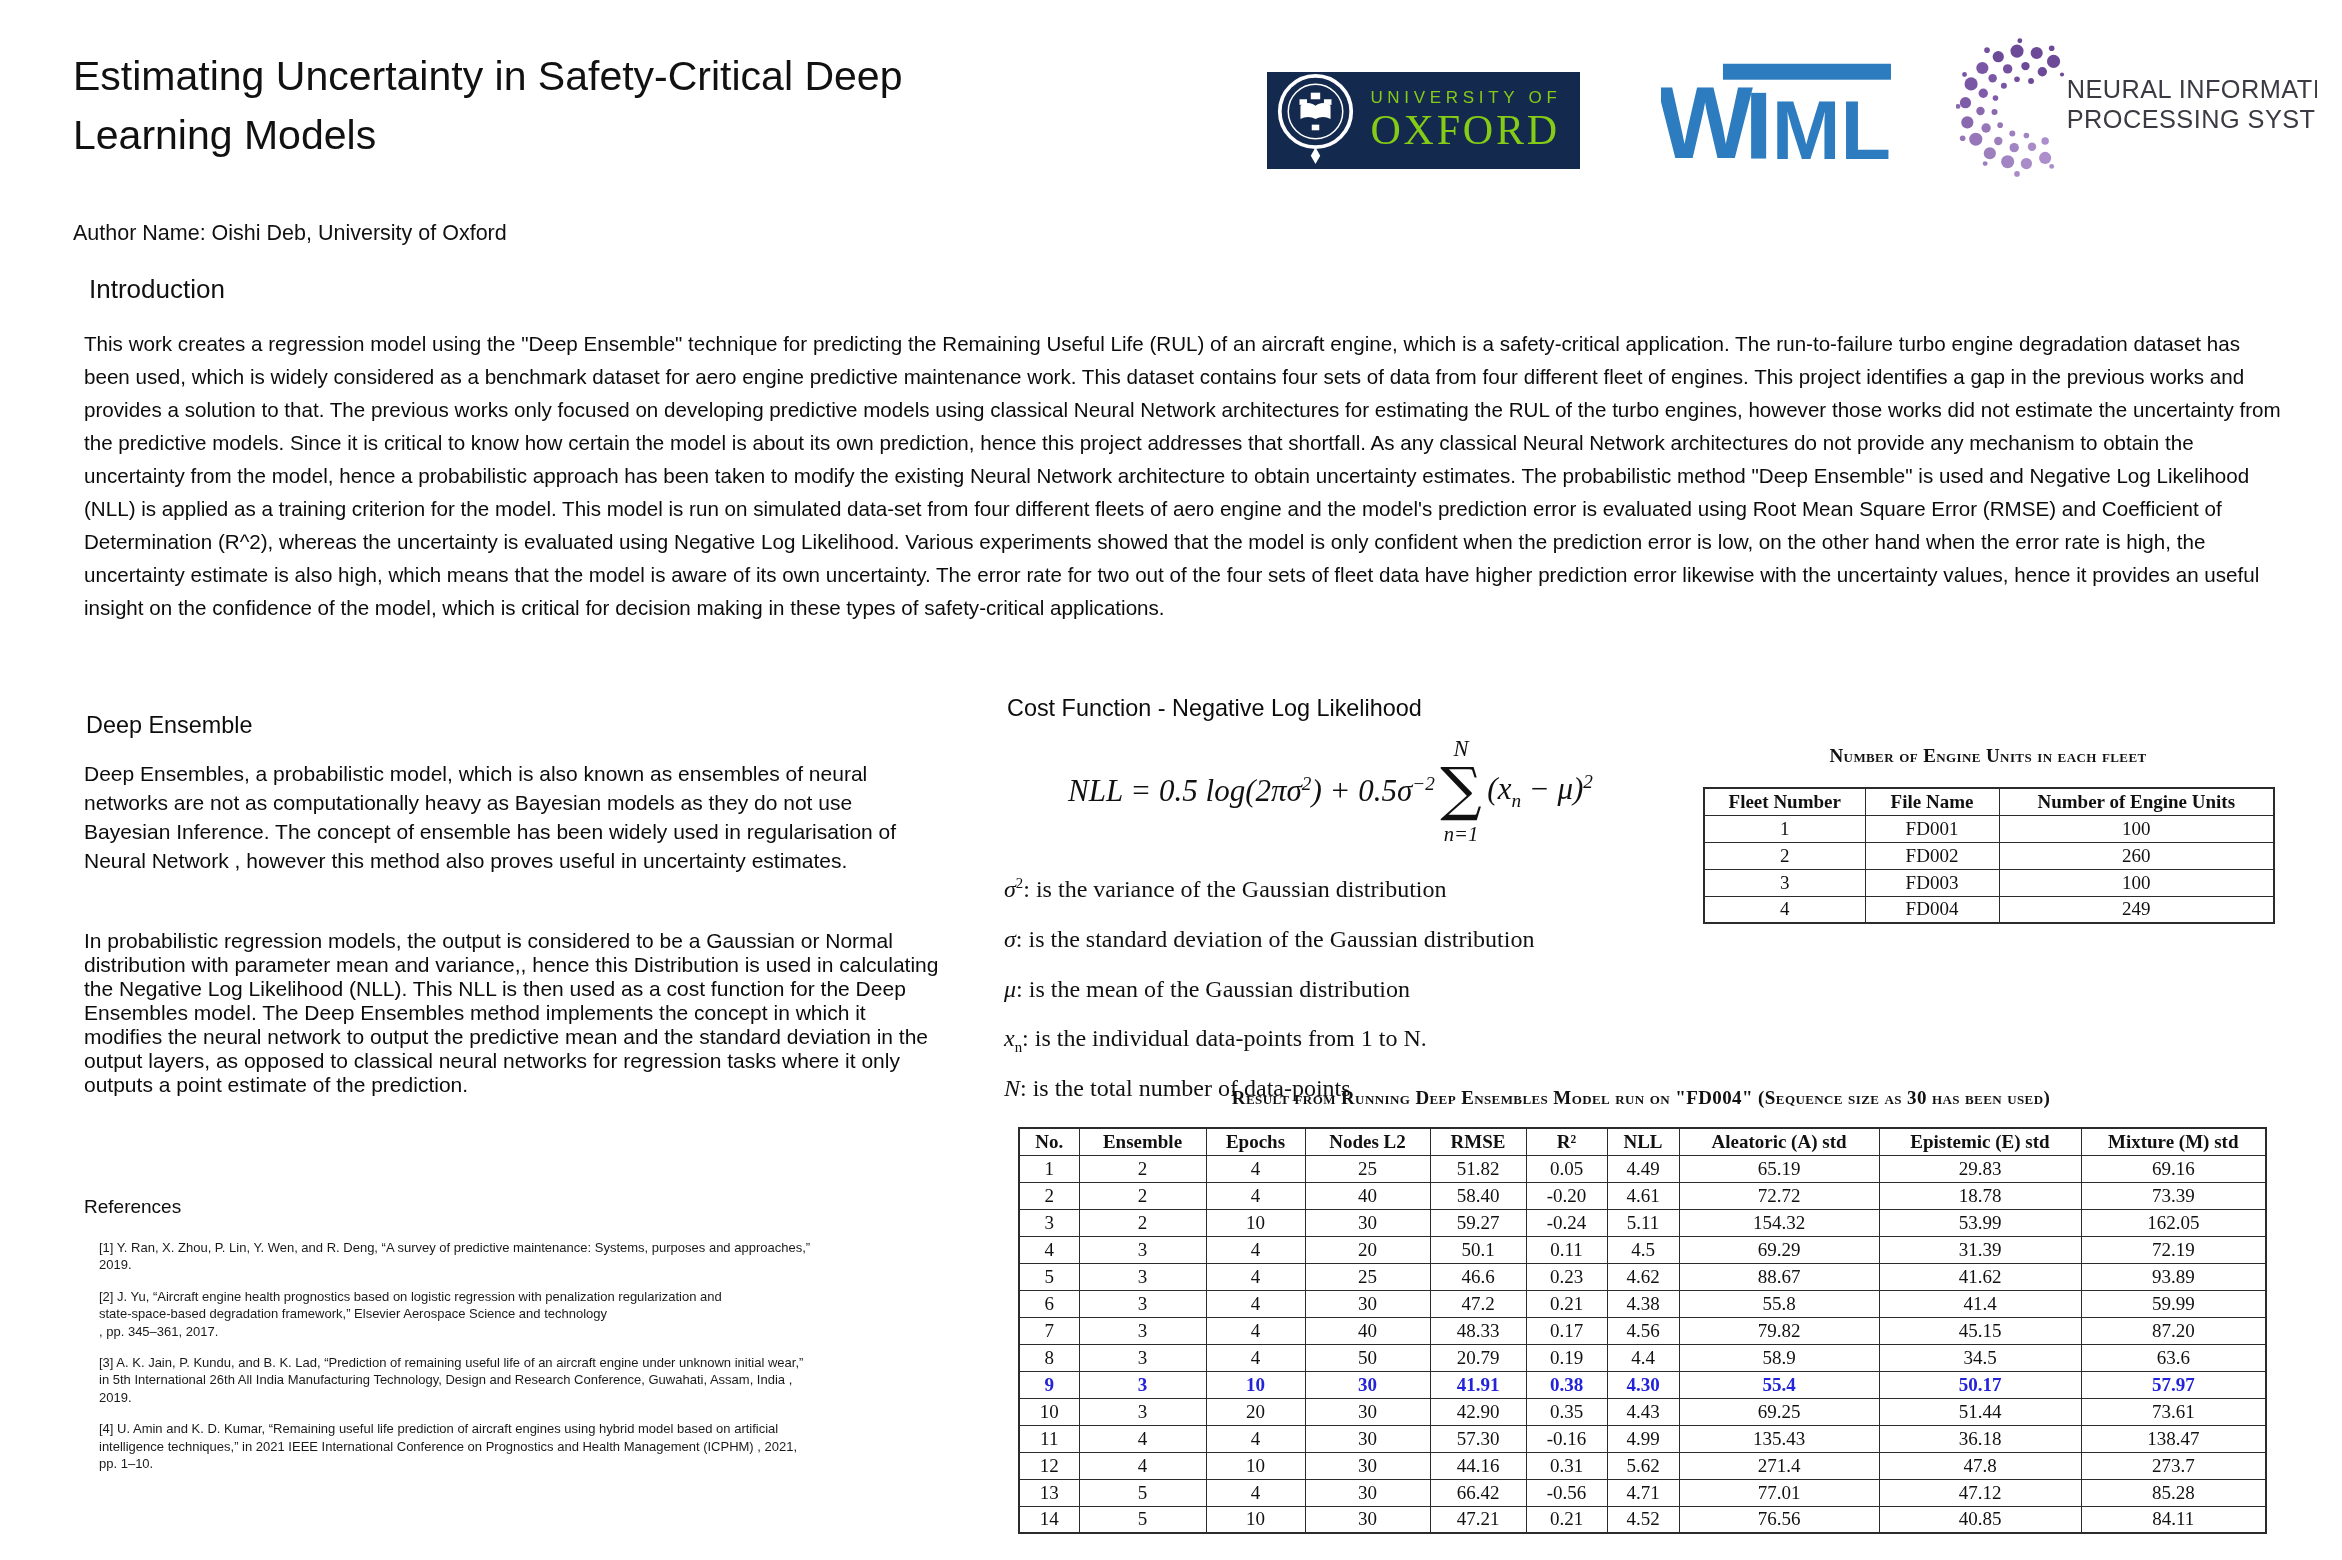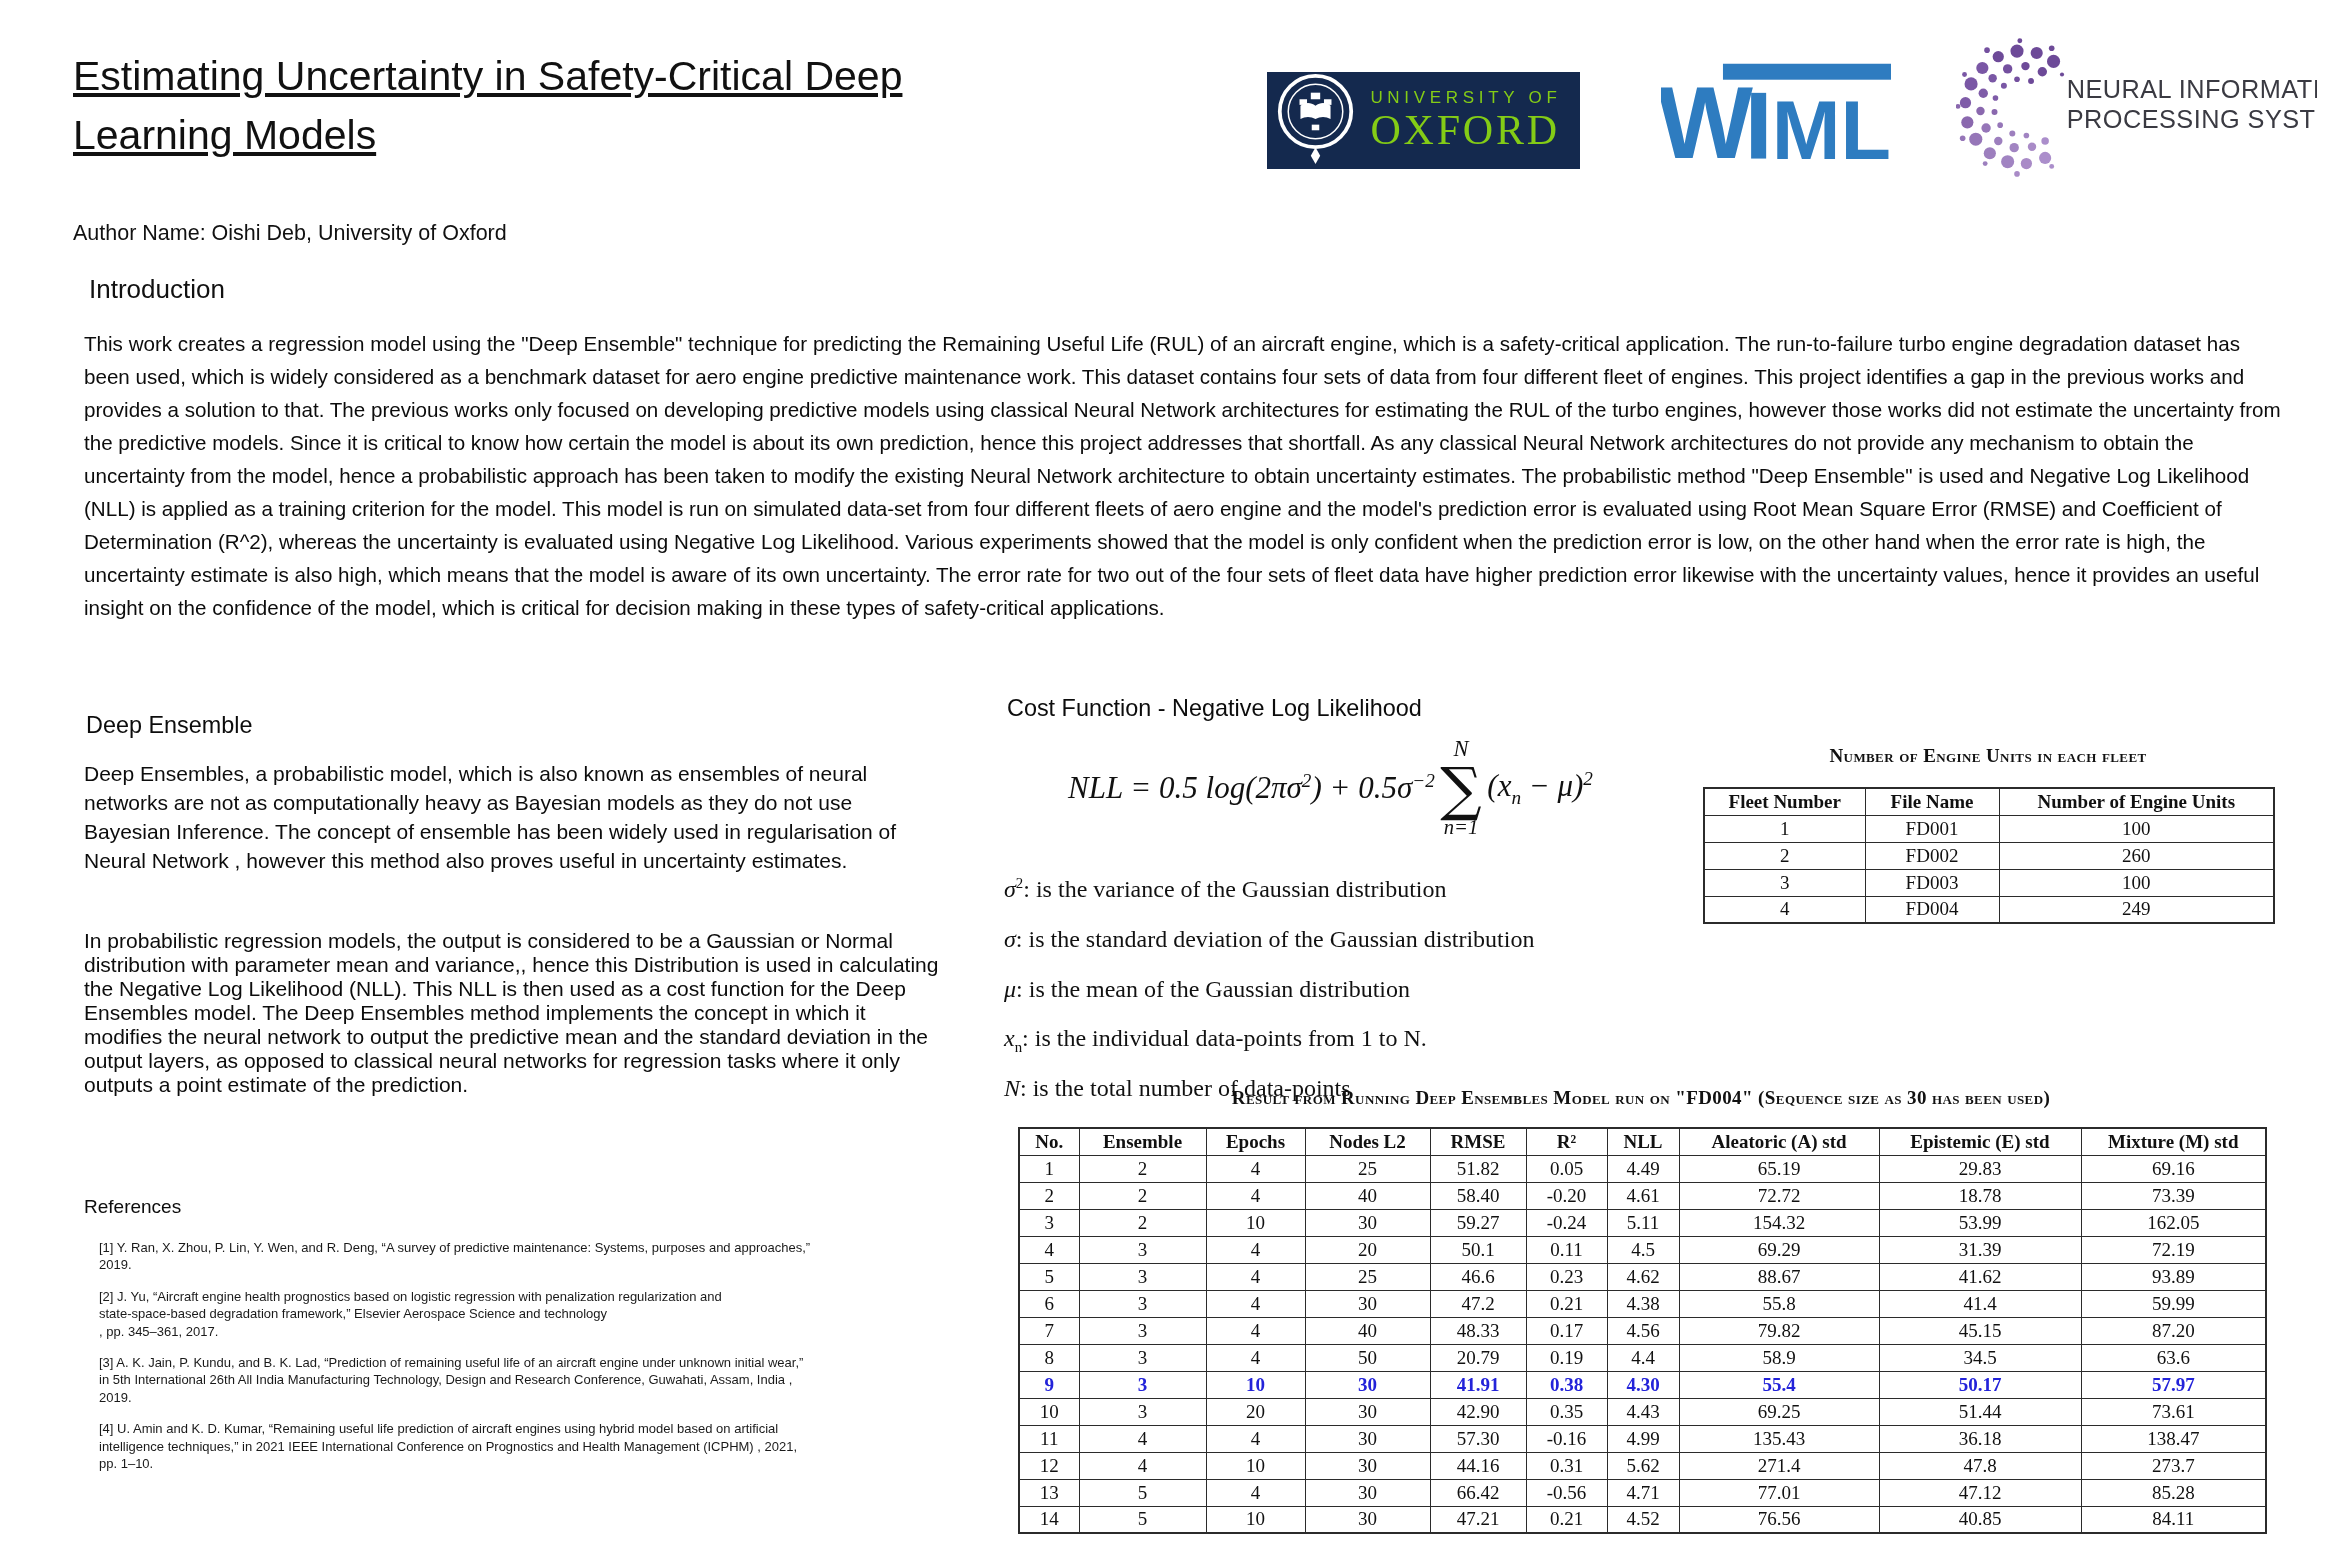--- a/index.html
+++ b/index.html
@@ -4,21 +4,21 @@
 <title>Poster</title>
 <style>
   * { margin:0; padding:0; box-sizing:border-box; }
   html,body { background:#ffffff; }
   #poster {
     position:relative; width:2342px; height:1561px; background:#ffffff;
     font-family:"Liberation Sans", sans-serif; color:#0c0c0c; overflow:hidden;
   }
   .abs { position:absolute; }
   
-  .title { left:73px; top:47px; font-size:41px; line-height:59px; font-weight:400; color:#111;text-decoration:underline; }
+  .title { left:73px; top:47px; font-size:41px; line-height:59px; font-weight:400; color:#111; }
   .author { left:73px; top:221px; font-size:21.5px; color:#111; }
   
   .oxford { left:1267px; top:72px; width:313px; height:97px; background:#14294e;
             display:flex; align-items:center; padding-left:9.4px; }
   .ox-text { margin-left:15px; color:#84cc16; }
   .ox-line1 { font-size:17px; letter-spacing:4.7px; font-weight:400; }
   .ox-line2 { font-family:"Liberation Serif", serif; font-size:42px; letter-spacing:2.8px; line-height:1.05; }
   
   .wiml { left:1661px; top:58px; width:230px; height:111px; }
   
@@ -36,21 +36,21 @@
   
   .serif { font-family:"Liberation Serif","DejaVu Serif",serif; }
   .cf-heading { left:1007px; top:695px; font-size:23.4px; font-weight:400; }
   .formula { left:1068px; top:738px; display:flex; align-items:center;
              font-family:"Liberation Serif","DejaVu Serif",serif; font-size:31px; font-style:italic; color:#111; }
   .formula sup { font-size:0.62em; }
   .formula sub { font-size:0.62em; }
   .f-sum { display:flex; flex-direction:column; align-items:center; margin:0 5.6px; }
   .f-sum-top { font-size:22.5px; line-height:1; margin-bottom:1.9px; }
   .f-sigma { font-size:58px; line-height:0.95; font-style:normal; font-family:"DejaVu Serif","DejaVu Sans",serif; }
-  .f-sum-bot { font-size:20.6px; line-height:1; margin-top:0; }
+  .f-sum-bot { font-size:20.6px; line-height:1; margin-top:7px; }
   .defs { left:1004px; top:866px; font-size:24px; color:#111; }
   .defs p { line-height:35px; }
   .def-sym { font-style:italic; }
   .defs sup, .defs sub { font-size:0.62em; }
   
   .tbl-caption { font-family:"Liberation Serif",serif; font-variant:small-caps; font-weight:600;
                  font-size:19px; text-align:center; letter-spacing:0.4px; color:#111; }
   .fleet-caption { left:1703px; top:745px; width:570px; }
   .results-caption { left:1018px; top:1087px; width:1246px; }
   table.datatbl { border-collapse:collapse; border:2.3px solid #2b2b2b;

